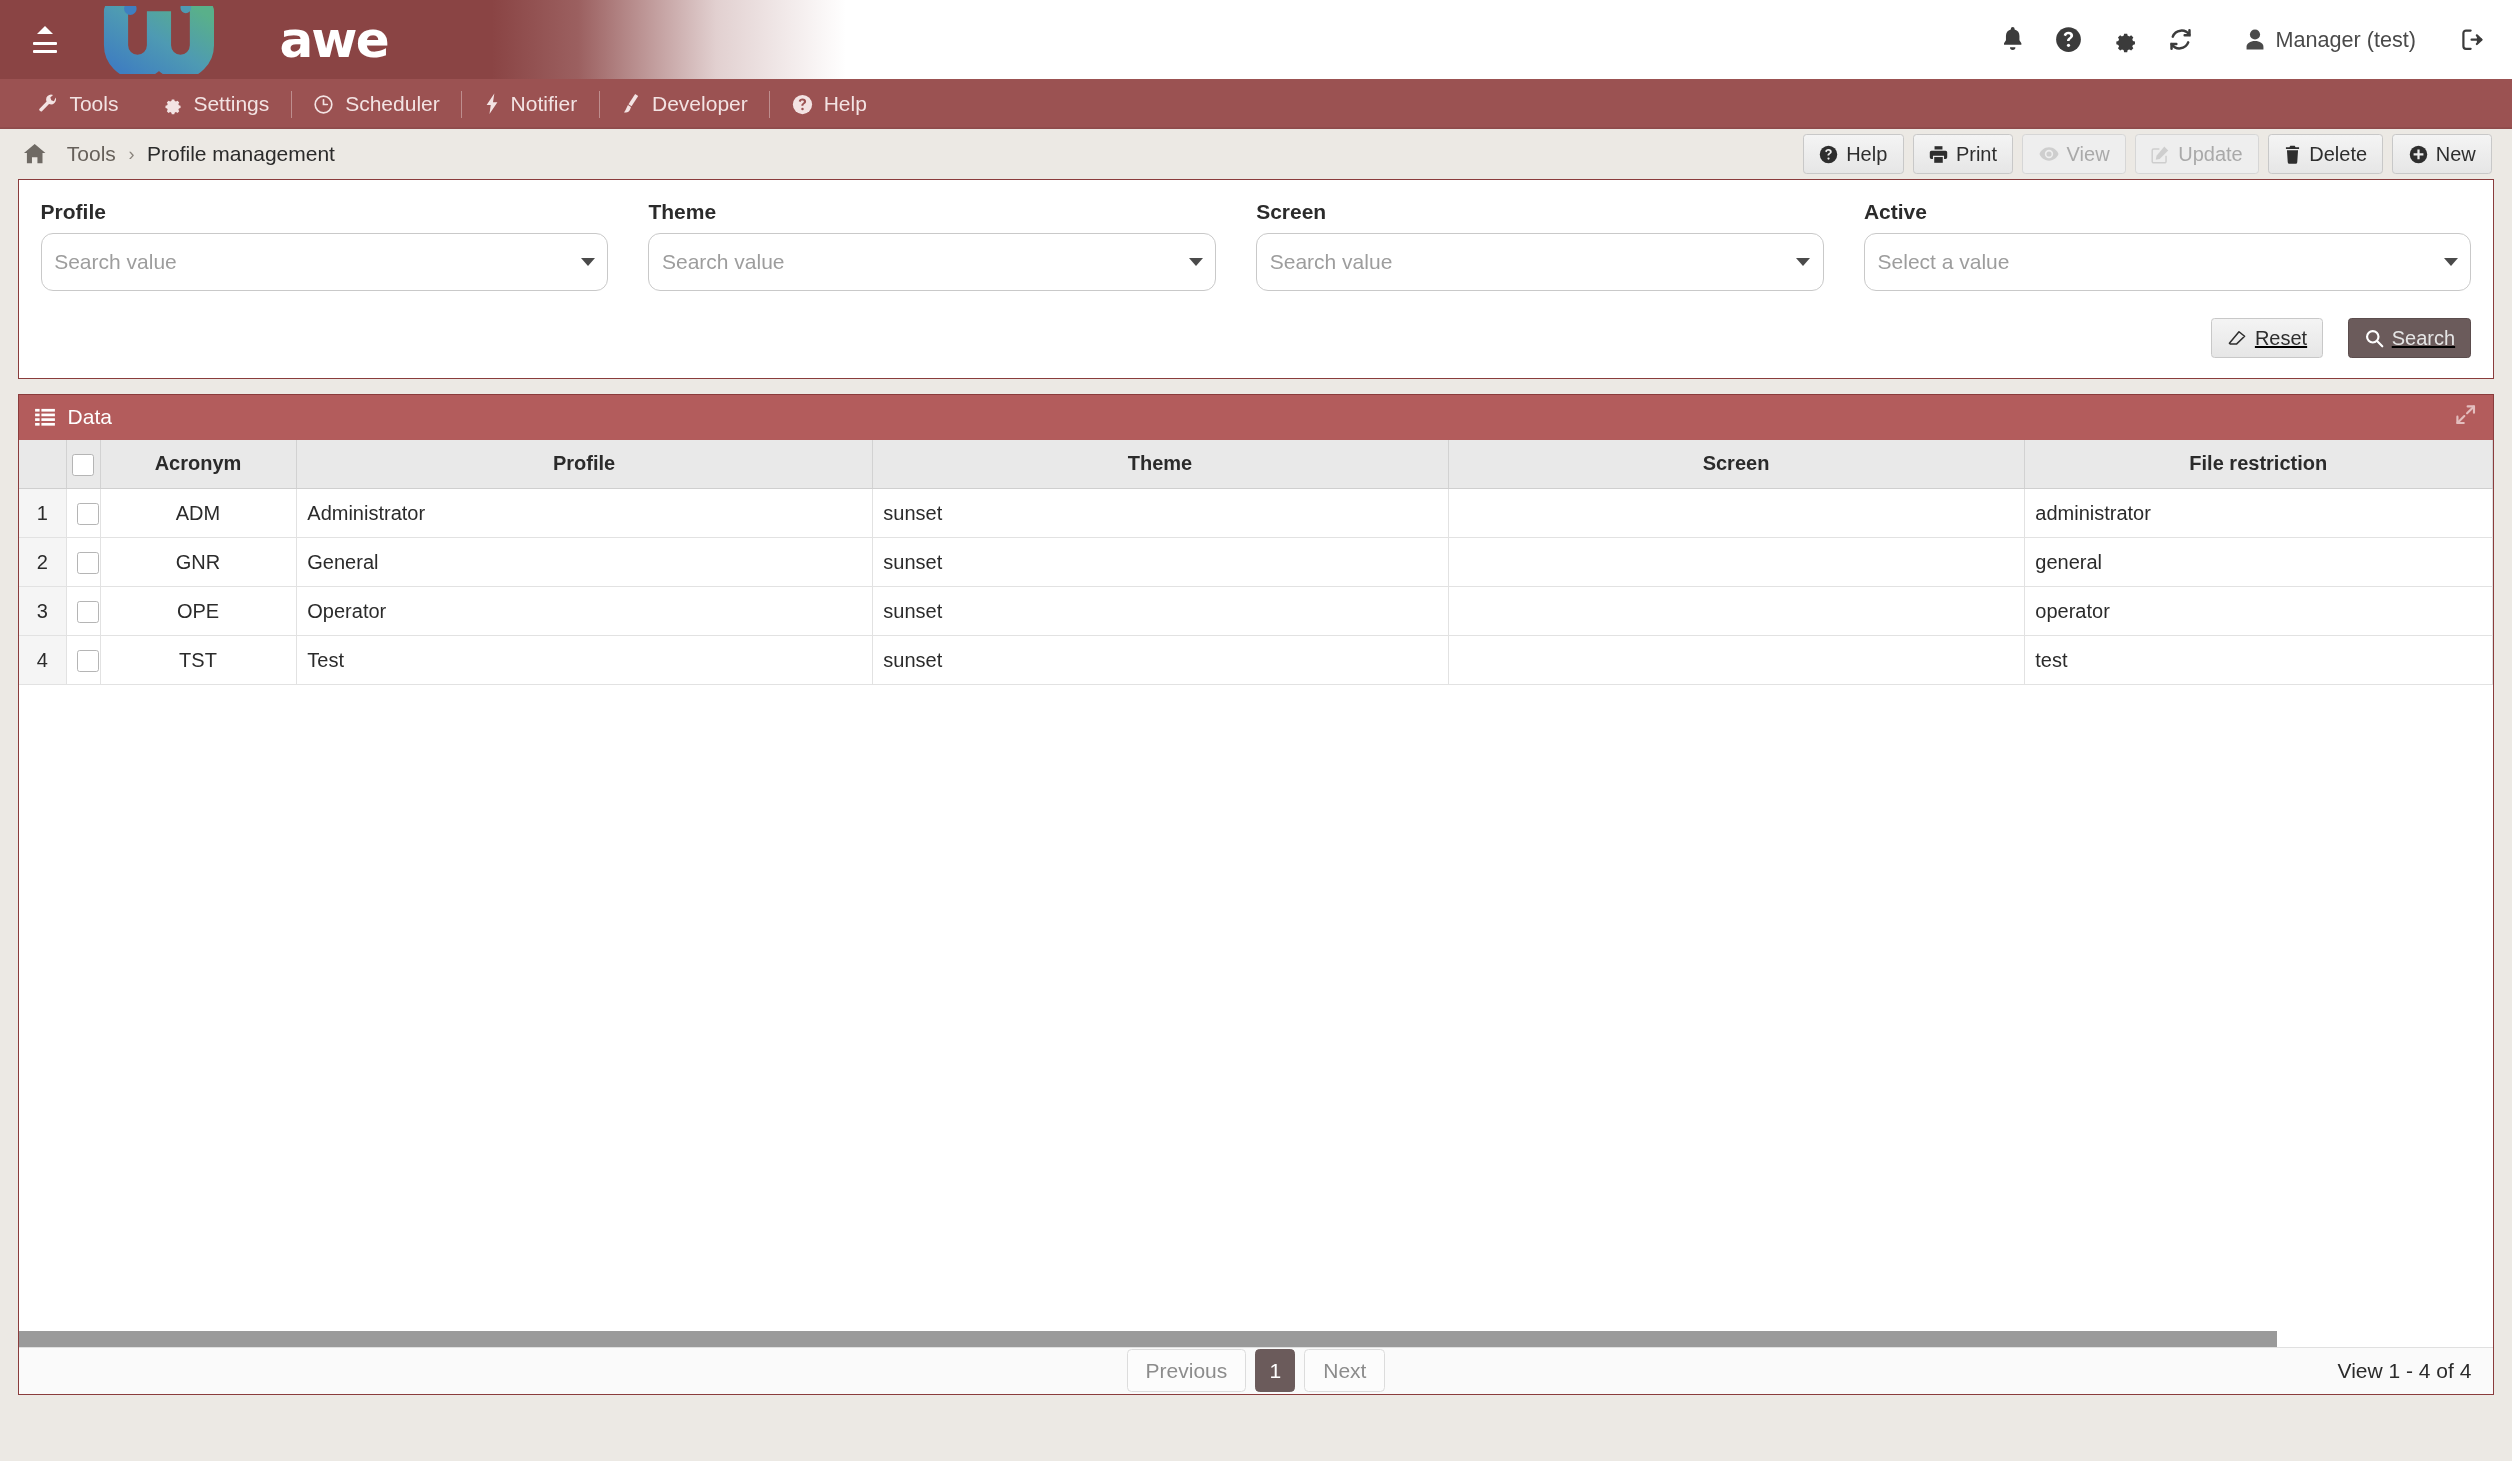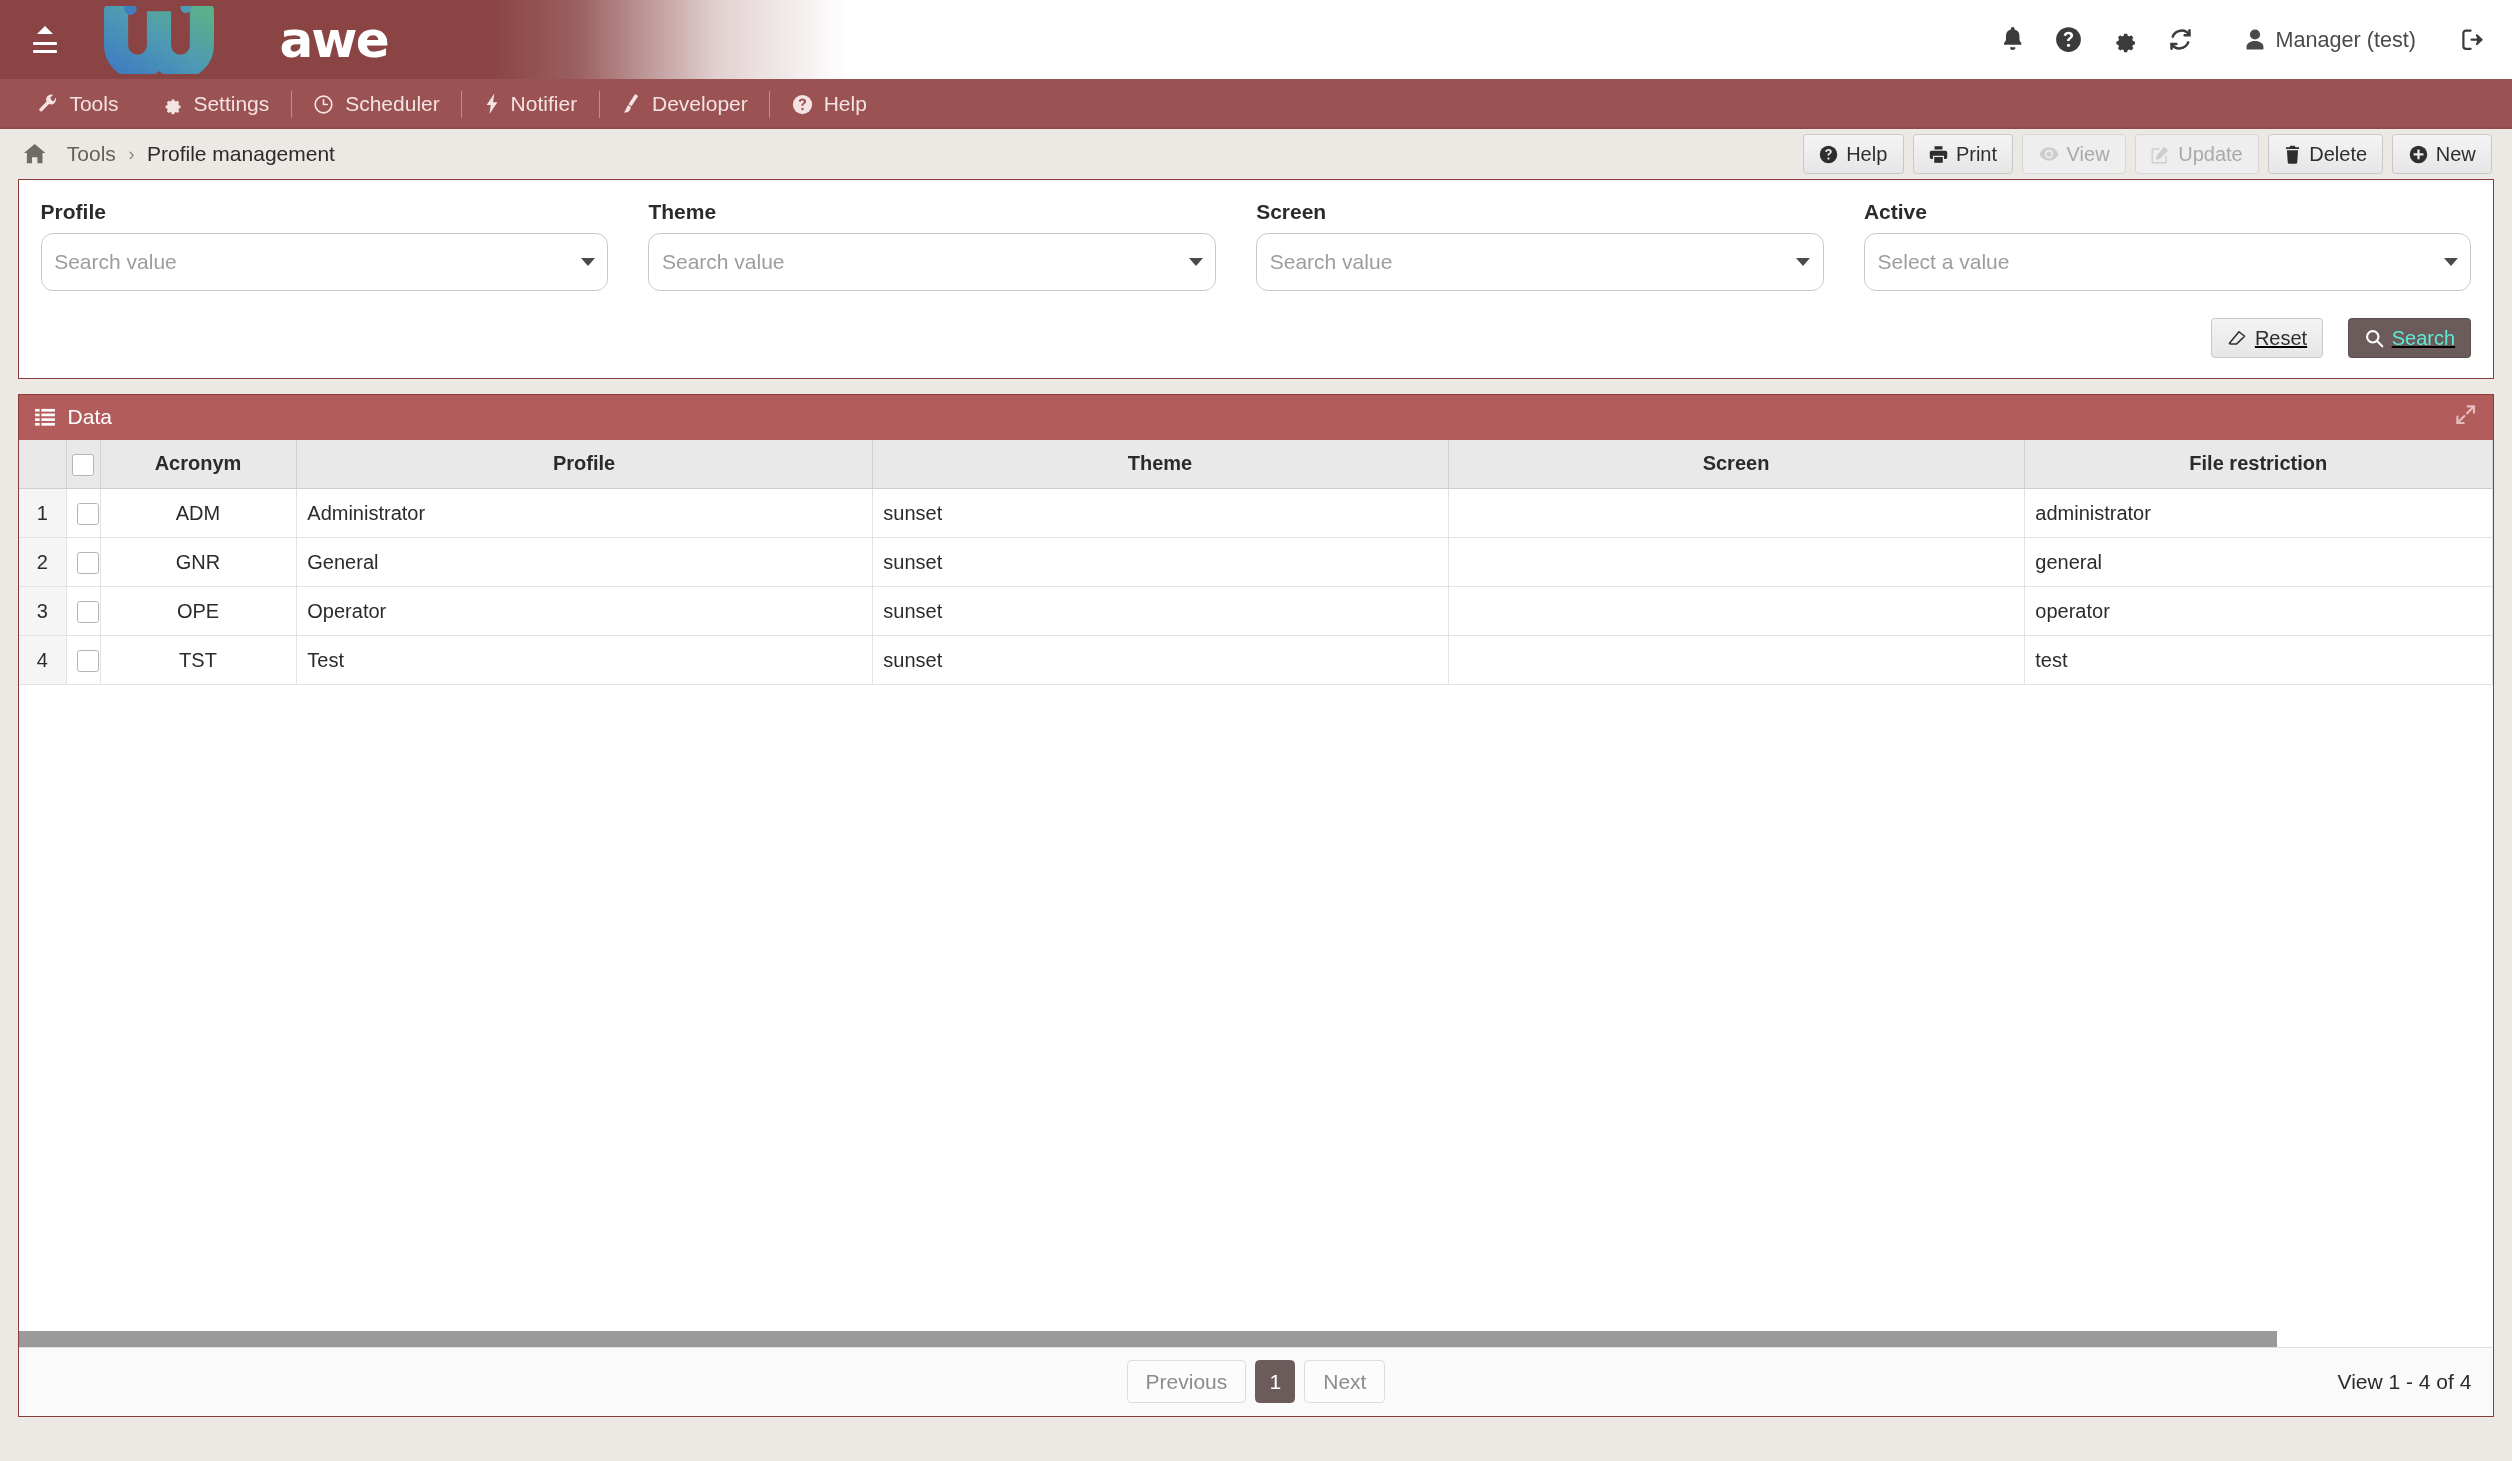--- a/index.html
+++ b/index.html
@@ -194,21 +194,21 @@
     border-top: 8px solid #4a4a4a;
   }
   .criteria-actions {
     display: flex; justify-content: flex-end; gap: 25px;
     padding: 20px 21.6px 20px 21.6px;
     background: #fff;
     text-decoration: underline;
   }
   .btn-search {
     background: #6b5b5b;
-    color: #5eead4;
+    color: #e5e5e5;
     border: 0.9px solid #5b4d4d;
   }
   .btn-search svg { display:block; }
 
   
   .data-panel { margin: 0 18px 0 18px; border:0.9px solid #8a3c3c; background:#fff; }
   .table-wrap { background: #fff; height: 907px; position: relative; overflow: hidden; }
   table.grid { border-collapse: collapse; width: 100%; table-layout: fixed; }
   table.grid th {
     background: #e9e9e9;
@@ -263,21 +263,21 @@
     height: 16px;
     width: 2258px;
     background: #9a9a9a;
     cursor: pointer;
   }
 
   
   .pager {
     background: #fafafa;
     border-top: 0.9px solid #e0e0e0;
-    height: 69px;
+    height: 47px;
     display: flex; align-items: center;
     position: relative;
     padding: 0 21.6px;
   }
   .pager-center {
     position: absolute; left: 0; right: 0;
     display: flex; justify-content: center; gap: 0;
   }
   .pbtn {
     height: 43px; min-width: 43px;

